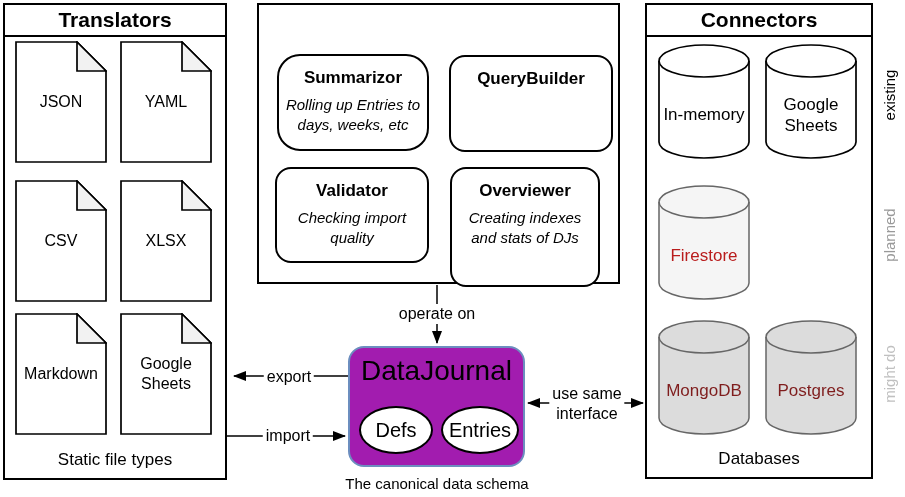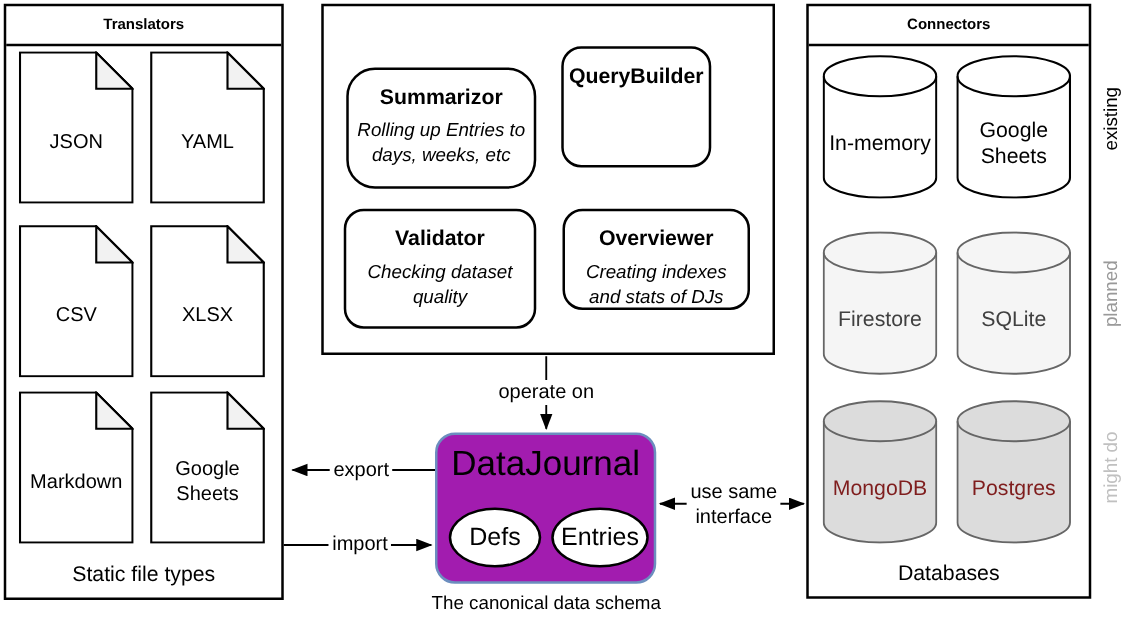--- a/index.html
+++ b/index.html
@@ -4,51 +4,51 @@
 <style>
   html,body { margin:0; padding:0; background:#ffffff; }
   #canvas {
     position:relative; width:905px; height:497px; background:#ffffff;
     font-family:"Liberation Sans", sans-serif; color:#000; overflow:hidden;
   }
   .panel { position:absolute; border:2px solid #000; background:#fff; box-sizing:border-box; }
   .panel-header {
     position:absolute; left:0; top:0; right:0; height:30px;
     border-bottom:2px solid #000; text-align:center; line-height:29px;
-    font-weight:bold; font-size:12px;
+    font-weight:bold; font-size:21px;
   }
   .panel-footer {
     position:absolute; left:0; right:0; bottom:8px;
     text-align:center; font-size:17px;
   }
   
   .file-icon { position:absolute; width:92px; height:122px; }
   .file-icon svg { position:absolute; left:0; top:0; }
   .file-label {
     position:absolute; left:0; top:50%; width:100%;
     transform:translateY(-50%); text-align:center; font-size:16px;
-    white-space:pre-line; line-height:1.25;margin-top:12px;
+    white-space:pre-line; line-height:1.25;
   }
   
   .util-box {
     position:absolute; border:2px solid #000; border-radius:16px;
     background:#fff; box-sizing:border-box; text-align:center;
   }
   .util-name { font-weight:bold; font-size:17px; margin-top:12px; }
   .util-desc { font-style:italic; font-size:15px; margin-top:7px; line-height:1.3; white-space:pre-line; }
   
   .cylinder { position:absolute; width:92px; height:115px; }
   .cylinder svg { position:absolute; left:0; top:0; }
   .cyl-label {
     position:absolute; left:0; top:62%; width:100%;
     transform:translateY(-50%); text-align:center; font-size:17px;
     white-space:pre-line; line-height:1.2;
   }
   .cyl-existing .cyl-label { color:#000; }
-  .cyl-planned .cyl-label { color:#404040; }
+  .cyl-planned .cyl-label { color:#b91c1c; }
   .cyl-mightdo .cyl-label { color:#7f1d1d; }
   
   .side-label {
     position:absolute; font-size:15px; transform:translate(-50%,-50%) rotate(-90deg);
     white-space:nowrap;
   }
   .side-existing { color:#000000; }
   .side-planned  { color:#999999; }
   .side-mightdo  { color:#c0c0c0; }
   
@@ -133,29 +133,29 @@
 Sheets</div>
   </div>
 
   <div class="panel" style="left:257px; top:3px; width:363px; height:281px;">
 
     <div class="util-box" style="left:18px; top:49px; width:152px; height:97px;border-radius:23px;">
       <div class="util-name">Summarizor</div>
       <div class="util-desc">Rolling up Entries to
 days, weeks, etc</div>
     </div>
-    <div class="util-box" style="left:190px; top:32px; width:120px; height:97px;">
+    <div class="util-box" style="left:190px; top:50px; width:164px; height:97px;">
       <div class="util-name">QueryBuilder</div>
     </div>
     <div class="util-box" style="left:16px; top:162px; width:154px; height:96px;">
       <div class="util-name">Validator</div>
-      <div class="util-desc">Checking dataset
+      <div class="util-desc">Checking import
 quality</div>
     </div>
-    <div class="util-box" style="left:191px; top:162px; width:150px; height:81px;">
+    <div class="util-box" style="left:191px; top:162px; width:150px; height:120px;">
       <div class="util-name">Overviewer</div>
       <div class="util-desc">Creating indexes
 and stats of DJs</div>
     </div>
   </div>
 
   <div class="panel" style="left:645px; top:3px; width:228px; height:476px;">
     <div class="panel-header">Connectors</div>
     <div class="panel-footer">Databases</div>
   </div>
@@ -175,27 +175,20 @@
     <div class="cyl-label">Google
 Sheets</div>
   </div>
 
   <div class="cylinder cyl-planned" style="left:658px; top:185px;">
     <svg width="92" height="115" viewBox="0 0 92 115">
       <path d="M1,17 a45,16 0 0 1 90,0 V98 a45,16 0 0 1 -90,0 Z" fill="#f5f5f5" stroke="#666666" stroke-width="1.5"></path>
       <path d="M1,17 a45,16 0 0 0 90,0" fill="none" stroke="#666666" stroke-width="1.5"></path>
     </svg>
     <div class="cyl-label">Firestore</div>
-  </div>
-  <div class="cylinder cyl-planned" style="left:765px; top:185px;">
-    <svg width="92" height="115" viewBox="0 0 92 115">
-      <path d="M1,17 a45,16 0 0 1 90,0 V98 a45,16 0 0 1 -90,0 Z" fill="#f5f5f5" stroke="#666666" stroke-width="1.5"></path>
-      <path d="M1,17 a45,16 0 0 0 90,0" fill="none" stroke="#666666" stroke-width="1.5"></path>
-    </svg>
-    <div class="cyl-label">SQLite</div>
   </div>
 
   <div class="cylinder cyl-mightdo" style="left:658px; top:320px;">
     <svg width="92" height="115" viewBox="0 0 92 115">
       <path d="M1,17 a45,16 0 0 1 90,0 V98 a45,16 0 0 1 -90,0 Z" fill="#dcdcdc" stroke="#666666" stroke-width="1.5"></path>
       <path d="M1,17 a45,16 0 0 0 90,0" fill="none" stroke="#666666" stroke-width="1.5"></path>
     </svg>
     <div class="cyl-label">MongoDB</div>
   </div>
   <div class="cylinder cyl-mightdo" style="left:765px; top:320px;">

